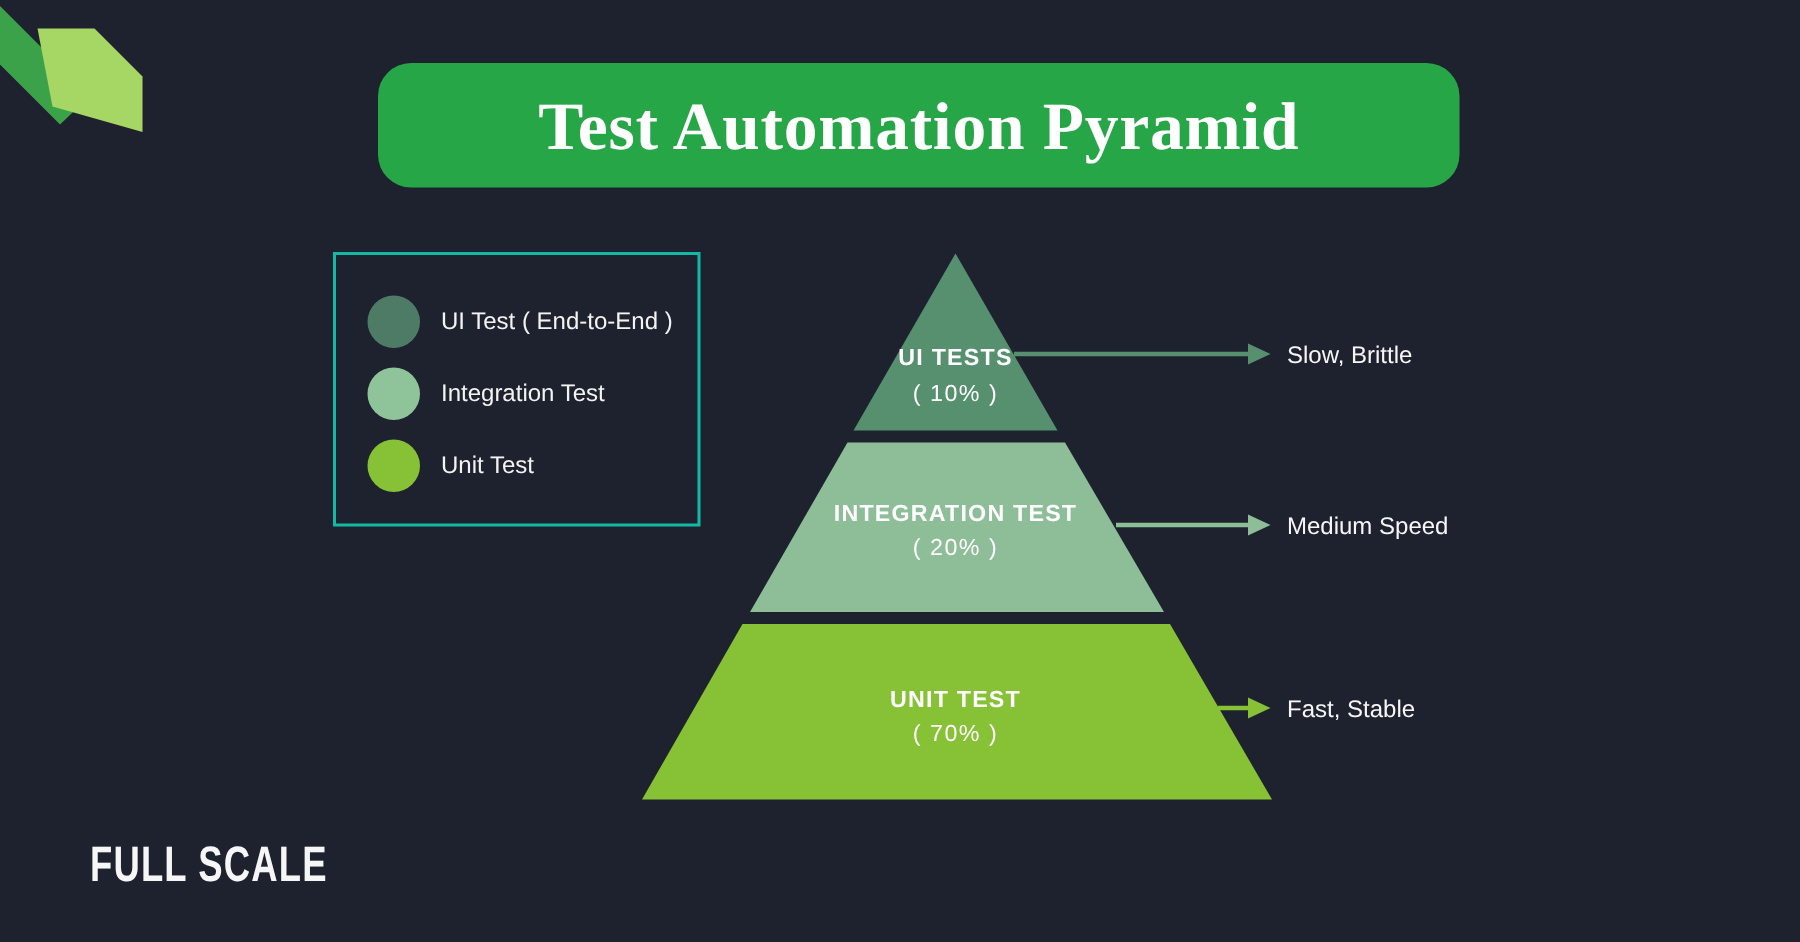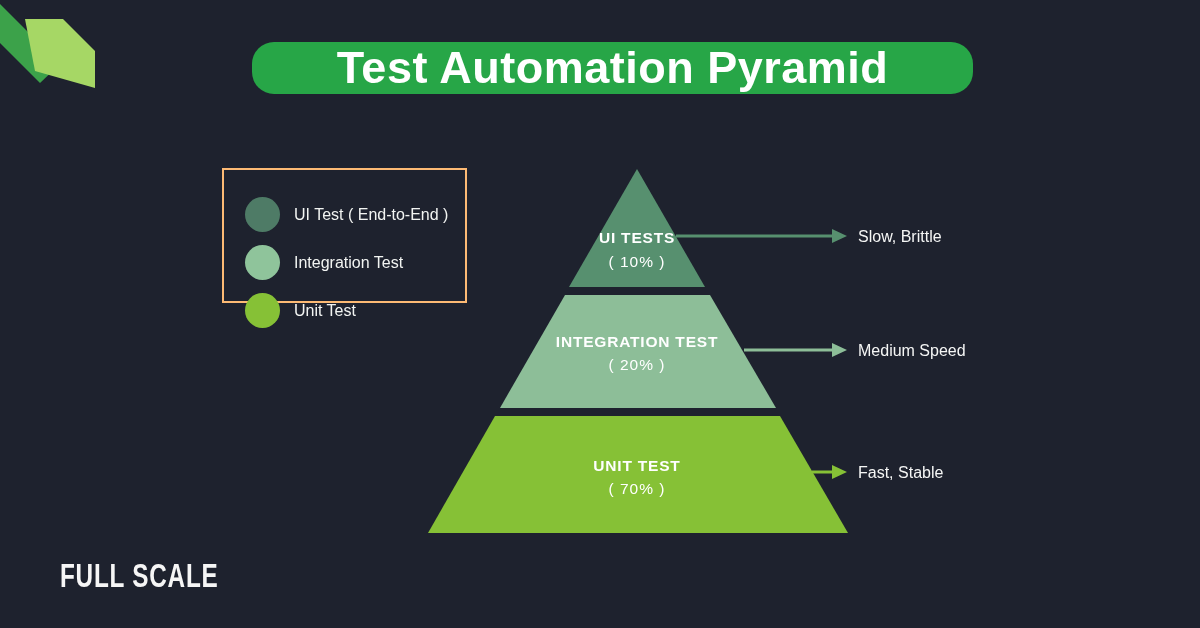--- a/index.html
+++ b/index.html
@@ -16,39 +16,40 @@
   }
   svg.layer {
     position: absolute;
     left: 0; top: 0;
     width: 1200px; height: 628px;
   }
   
   .banner {
     position: absolute;
     left: 252px; top: 42px;
-    width: 721px; height: 52px;
+    width: 721px; height: 83px;
     border-radius: 22px;
     display: flex;
     align-items: center;
     justify-content: center;
+    font-family: Liberation Serif, serif;
   }
   .banner-title {
     color: #ffffff;
     font-size: 45px;
     font-weight: 800;
     letter-spacing: 0.5px;
     white-space: nowrap;
   }
   
   .legend {
     position: absolute;
     left: 222px; top: 168px;
-    width: 245px; height: 135px;
-    border: 2px solid #fdba74;
+    width: 245px; height: 183px;
+    border: 2px solid #14b8a6;
     padding: 27px 0 0 21px;
   }
   .legend-item {
     display: flex;
     align-items: center;
     margin-bottom: 13px;
   }
   .legend-swatch {
     width: 35px; height: 35px;
     border-radius: 50%;

